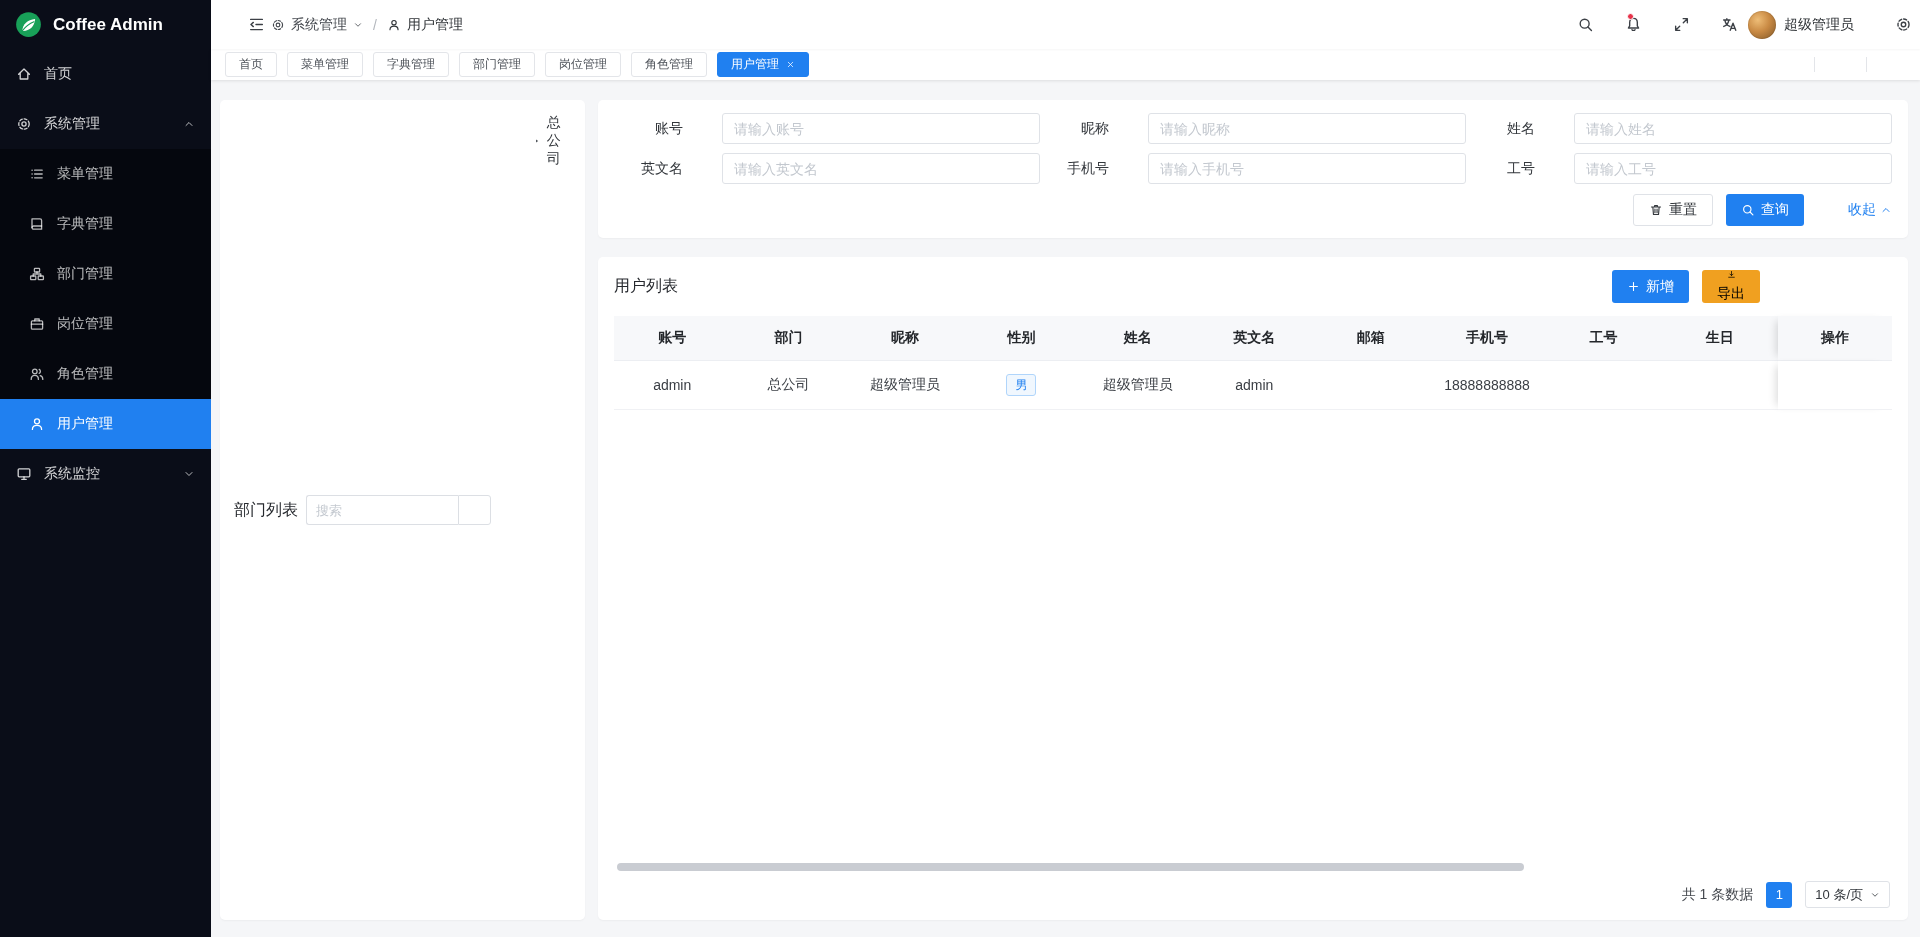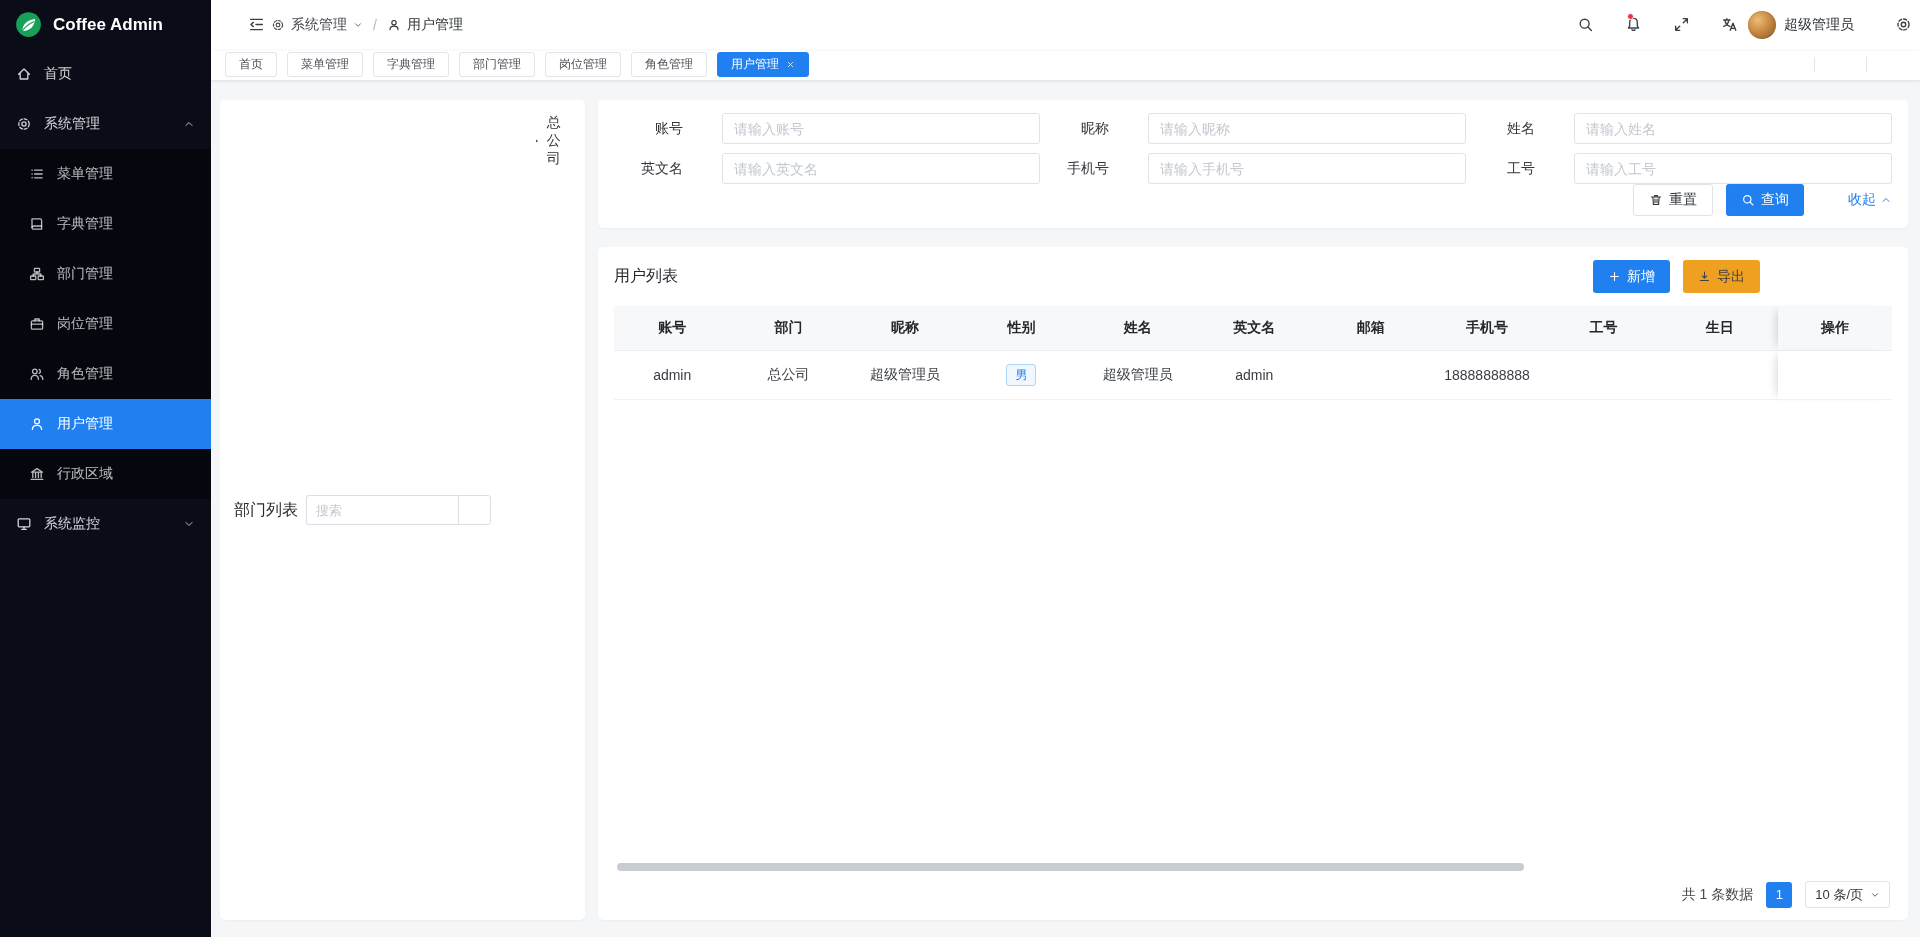--- a/index.html
+++ b/index.html
@@ -65,25 +65,25 @@
 
   
   .right-col { flex:1; min-width:0; display:flex; flex-direction:column; gap:19px; }
 
   .filter-card { padding:13px 16px 12px; }
   .filter-grid { display:grid; grid-template-columns:repeat(3,1fr); row-gap:9px; }
   .field { display:flex; align-items:center; justify-content:flex-end; }
   .field-label { color:#33373c; padding-right:11px; white-space:nowrap; }
   .field-input { width:318px; height:31px; border:1px solid #dfe2e7; border-radius:3px; padding:0 11px; color:#333; background:#fff;margin-left:28px; }
   .field-input::placeholder { color:#c3c8cf; }
-  .filter-actions { display:flex; align-items:center; justify-content:flex-end; gap:13px; }
+  .filter-actions { display:flex; align-items:center; justify-content:flex-end; gap:13px; margin-top:10px; }
   .btn { height:32px; display:inline-flex; align-items:center; justify-content:center; gap:6px; border-radius:3px; font-size:14px; padding:0 15px; }
   .btn-ghost { border:1px solid #dfe2e7; background:#fff; color:#33373c; }
   .btn-primary { background:#2080f0; color:#fff; }
-  .btn-warning { background:#f0a020; color:#404040; }
+  .btn-warning { background:#f0a020; color:#000000;flex-direction:column; }
   .link-collapse { display:inline-flex; align-items:center; gap:4px; color:#2080f0; font-size:14px; }
 
   
   .list-card { flex:1; min-height:0; display:flex; flex-direction:column; padding:13px 16px 10px; }
   .list-head { display:flex; align-items:center; }
   .list-title { font-size:16px; color:#26292e; }
   .list-actions { margin-left:auto; display:flex; align-items:center; gap:13px; }
   .tool-icon-btn { display:flex; align-items:center; justify-content:center; width:24px; height:24px; color:#4c5158; }
 
   .table-wrap { flex:1; min-height:0; display:flex; flex-direction:column; margin-top:13px; }
@@ -177,26 +177,20 @@
               <path d="M10.2 3.4 A2.3 2.3 0 0 1 10.2 7.4 M11.2 9.6 C12.9 10.1 13.8 11.5 13.8 13.4"></path>
             </svg>
           <span>角色管理</span>
         </div>
         <div class="nav-item active">
           <svg class="i" width="16" height="16" viewBox="0 0 16 16">
               <circle cx="8" cy="5.3" r="2.5"></circle>
               <path d="M3.4 13.4 C3.4 10.7 5.3 9.3 8 9.3 C10.7 9.3 12.6 10.7 12.6 13.4"></path>
             </svg>
           <span>用户管理</span>
-        </div>
-        <div class="nav-item">
-          <svg class="i" width="16" height="16" viewBox="0 0 16 16">
-              <path d="M2.4 6.2 L8 2.6 L13.6 6.2 Z M3.8 6.2 V11.4 M6.6 6.2 V11.4 M9.4 6.2 V11.4 M12.2 6.2 V11.4 M2.2 13.4 H13.8"></path>
-            </svg>
-          <span>行政区域</span>
         </div>
       </div>
       <div class="nav-item">
         <svg class="i" width="16" height="16" viewBox="0 0 16 16">
             <rect x="2.2" y="2.8" width="11.6" height="8" rx="1"></rect>
             <path d="M5.8 13.4 H10.2 M8 10.8 V13.4"></path>
           </svg>
         <span>系统监控</span>
         <svg class="i chev" width="12" height="12" viewBox="0 0 16 16">
             <path d="M4 6 L8 10 L12 6"></path>

